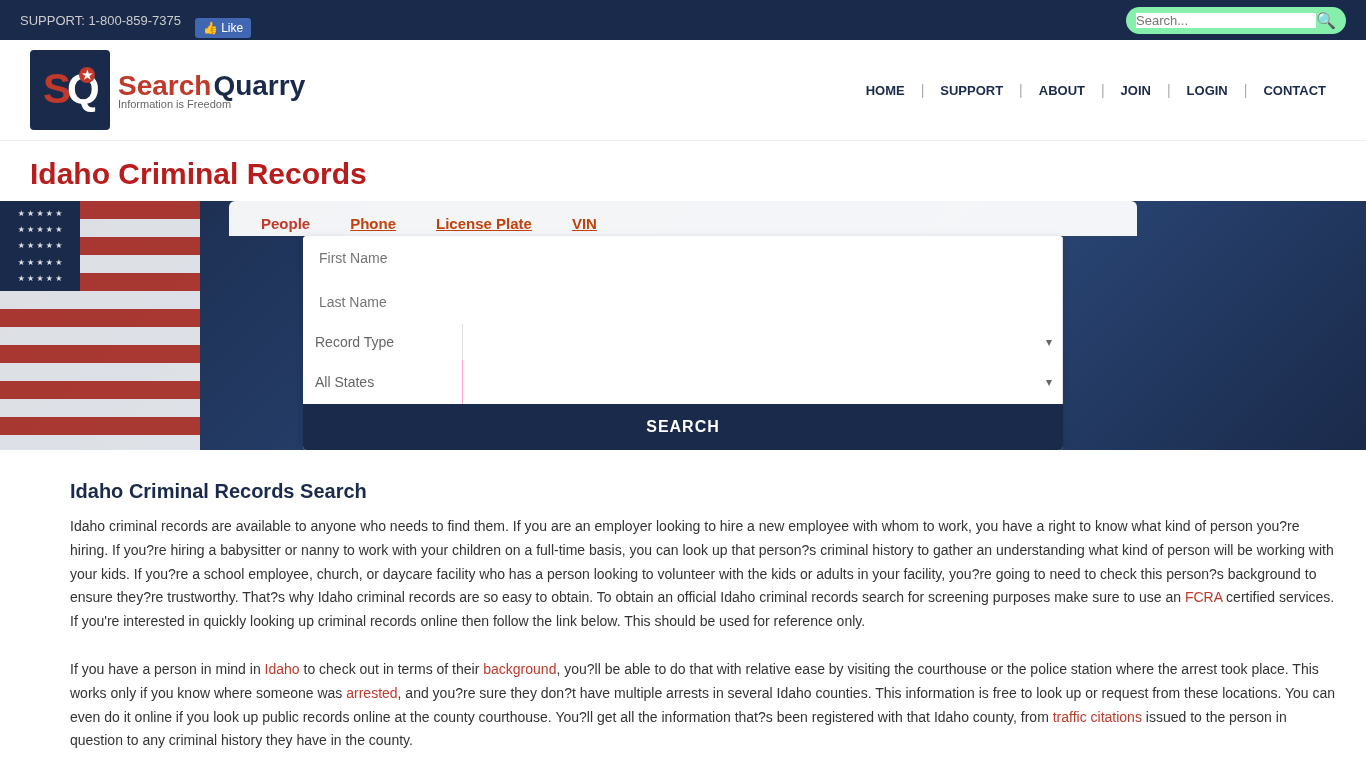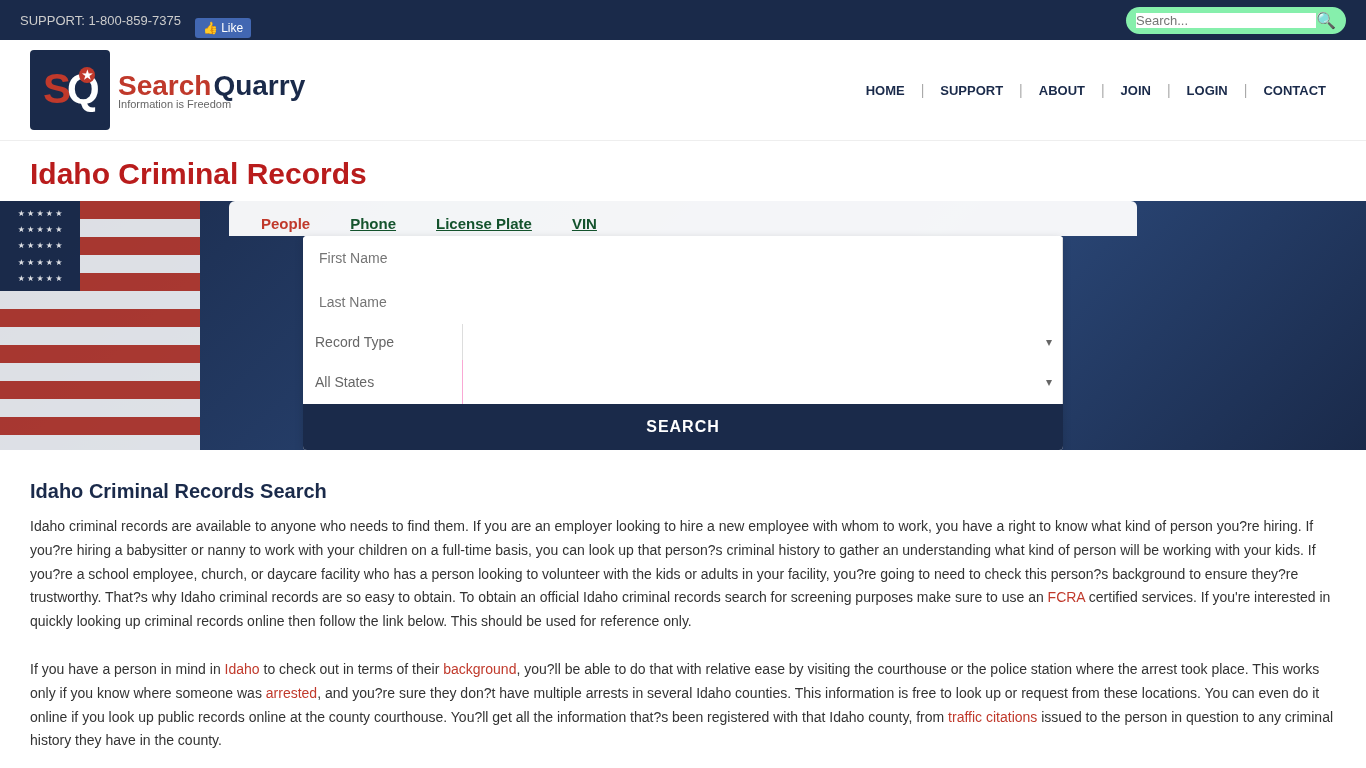--- a/index.html
+++ b/index.html
@@ -102,21 +102,21 @@
     }
     .star { color: #fff; font-size: 8px; line-height: 1.4; }
     .tab {
       font-size: 15px;
       font-weight: bold;
       padding: 4px 8px;
       cursor: pointer;
       text-decoration: none;
     }
     .tab-active { color: #c0392b; }
-    .tab-inactive { color: #14532d; text-decoration: underline; }
+    .tab-inactive { color: #c2410c; text-decoration: underline; }
 
     
     #search-row {
       display: flex;
       align-items: stretch;
       background: #fff;
       border-radius: 4px;
       overflow: hidden;
       margin-top: 0;
       box-shadow: 0 2px 8px rgba(0,0,0,0.15);
@@ -165,21 +165,21 @@
       padding: 14px 40px;
       font-size: 16px;
       font-weight: bold;
       cursor: pointer;
       letter-spacing: 1px;
       white-space: nowrap;
     }
 
     
     #content { padding: 30px; max-width: 1366px; }
-    .content-section { margin-bottom: 24px; }
+    .content-section { margin-bottom: 24px; margin-left: 40px; }
     .section-heading { font-size: 20px; font-weight: bold; color: #1a2a4a; margin-bottom: 12px; }
     .section-body { font-size: 14px; line-height: 1.7; color: #333; }
     .link-red { color: #c0392b; text-decoration: none; }
 
     #hero-inner {
       display: flex;
       flex-direction: column;
       align-items: center;
       width: 100%;
       position: relative;

